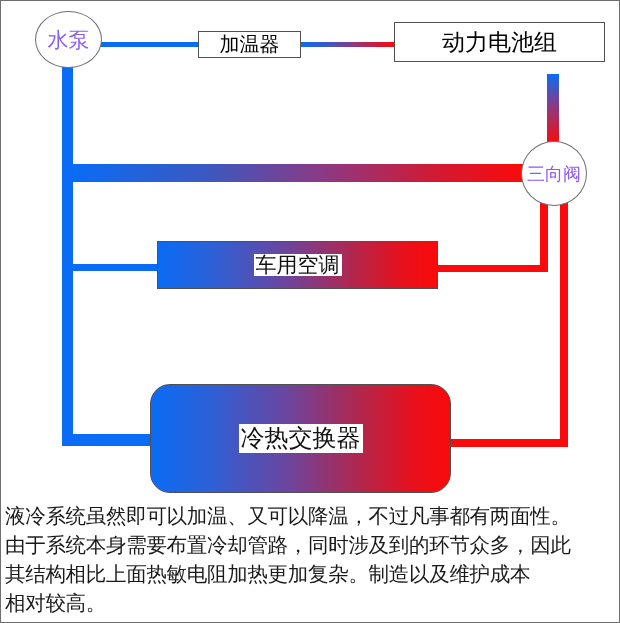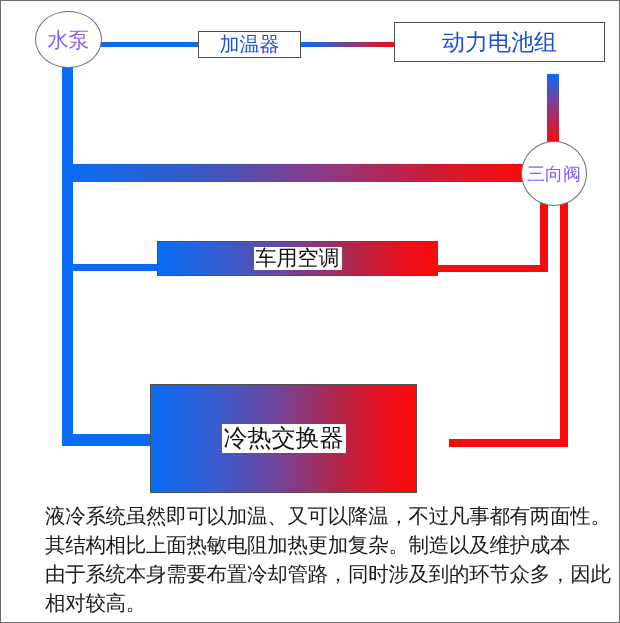--- a/index.html
+++ b/index.html
@@ -9,28 +9,28 @@
              border: 1px solid #6e6e6e; }
     .pipe { position: absolute; }
     .blue { background: #0a6cf5; }
     .red { background: #fa0a0a; }
     .grad-h { background: linear-gradient(to right, #0a6cf5 0%, #3c58c0 30%, #8a3a86 55%, #d01a35 80%, #fa0a0a 100%); }
     .grad-v { background: linear-gradient(to bottom, #0a6cf5 0%, #8a3a86 45%, #fa0a0a 100%); }
     .node-circle { position: absolute; border: 1px solid #707070; border-radius: 50%;
                    background: #ffffff; display: flex; align-items: center; justify-content: center;
                    color: #8b5cf6; box-sizing: border-box; }
     .box { position: absolute; border: 1px solid #505050; background: #ffffff; box-sizing: border-box;
-           display: flex; align-items: center; justify-content: center; color: #1d4ed8; }
+           display: flex; align-items: center; justify-content: center; color: #000000; }
     .gbox { position: absolute; border: 1px solid #505050; box-sizing: border-box;
             background: linear-gradient(to right, #0a6cf5 0%, #2e60d6 20%, #6a46a0 45%, #b2264c 70%, #e8101c 88%, #fa0a0a 100%);
             display: flex; align-items: center; justify-content: center; }
     .label-bg { background: #ffffff; color: #111; padding: 0 2px; line-height: 1.05; }
     .caption { position: absolute; left: 5px; top: 502px; width: 612px;
                font-size: 20.5px; line-height: 29px; color: #1a1a1a; letter-spacing: -0.3px; }
-    .caption div { white-space: nowrap; margin-left: 40px; }
+    .caption div { white-space: nowrap; }
   </style>
 </head>
 <body>
 
 <div class="frame"></div>
 
 <div class="pipe blue" style="left:100px; top:42px; width:100px; height:5px;"></div>
 <div class="pipe grad-h" style="left:300px; top:42px; width:96px; height:5px;"></div>
 <div class="pipe grad-v" style="left:547px; top:74px; width:12px; height:70px;"></div>
 <div class="pipe blue" style="left:62px; top:66px; width:11px; height:380px;"></div>
@@ -51,26 +51,26 @@
 </div>
 
 <div class="box" style="left:394px; top:22px; width:211px; height:40px; font-size:23px;">
   <span>动力电池组</span>
 </div>
 
 <div class="node-circle" style="left:521px; top:141px; width:66px; height:65px; font-size:18px;">
   <span>三向阀</span>
 </div>
 
-<div class="gbox" style="left:157px; top:241px; width:281px; height:35px;">
+<div class="gbox" style="left:157px; top:241px; width:281px; height:48px;">
   <span class="label-bg" style="font-size:21px;">车用空调</span>
 </div>
 
-<div class="gbox" style="left:150px; top:384px; width:267px; height:109px;">
+<div class="gbox" style="left:150px; top:384px; width:301px; height:109px;border-radius:20px;">
   <span class="label-bg" style="font-size:24px; padding:2px 2px;">冷热交换器</span>
 </div>
 
 <div class="caption">
   <div>液冷系统虽然即可以加温、又可以降温，不过凡事都有两面性。</div>
+  <div>由于系统本身需要布置冷却管路，同时涉及到的环节众多，因此</div>
   <div>其结构相比上面热敏电阻加热更加复杂。制造以及维护成本</div>
-  <div>由于系统本身需要布置冷却管路，同时涉及到的环节众多，因此</div>
   <div>相对较高。</div>
 </div>
 
 </body></html>

